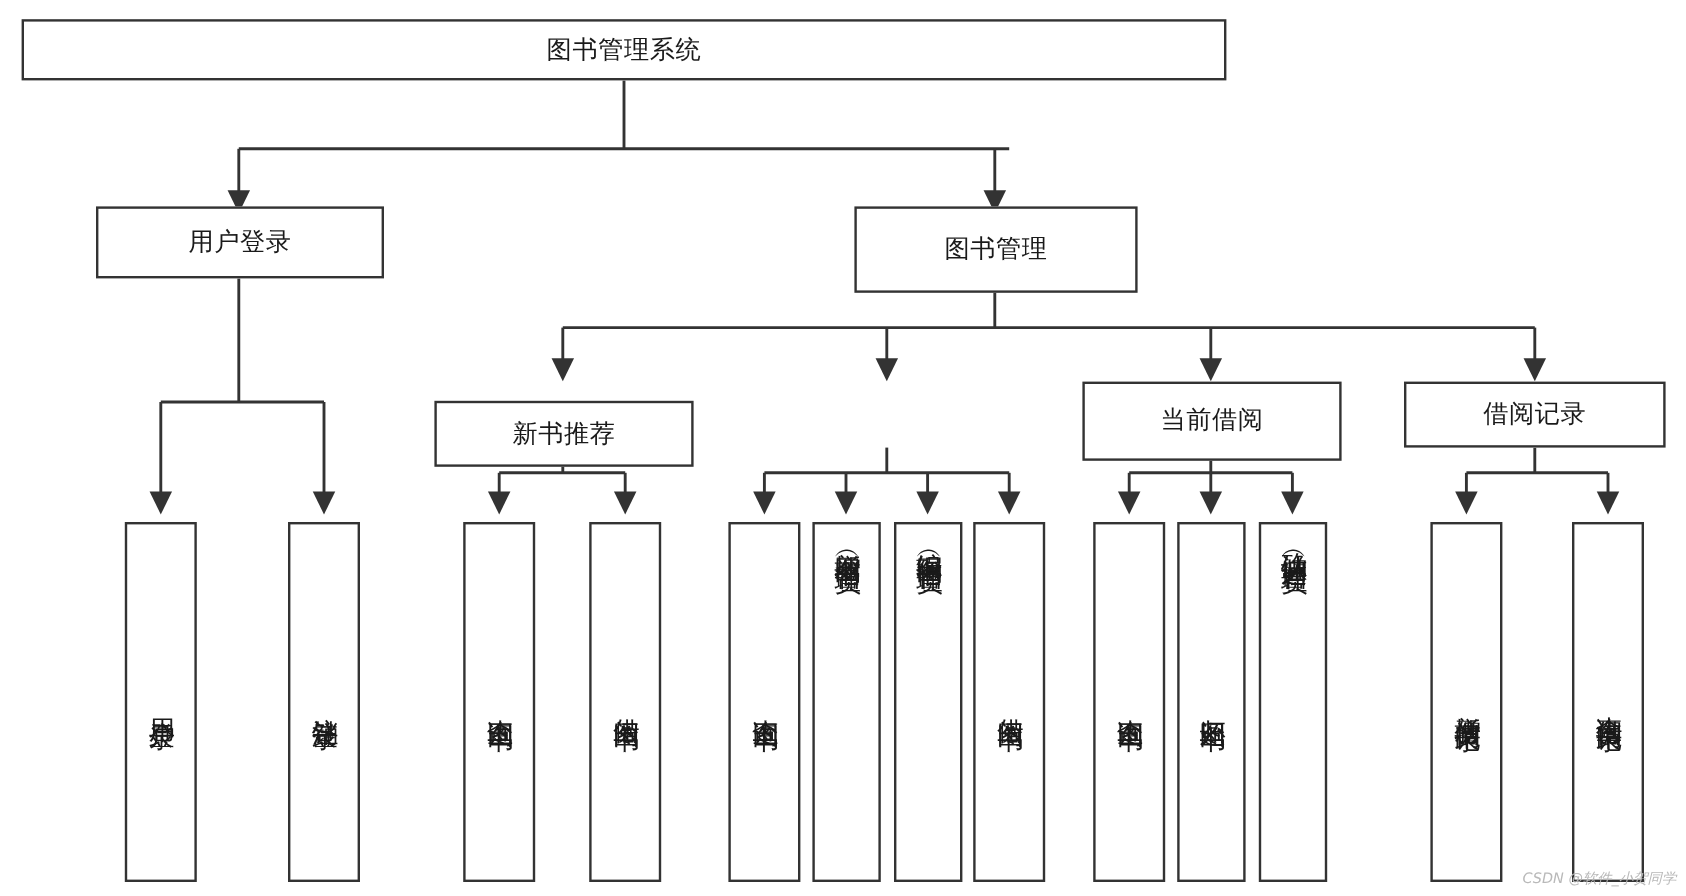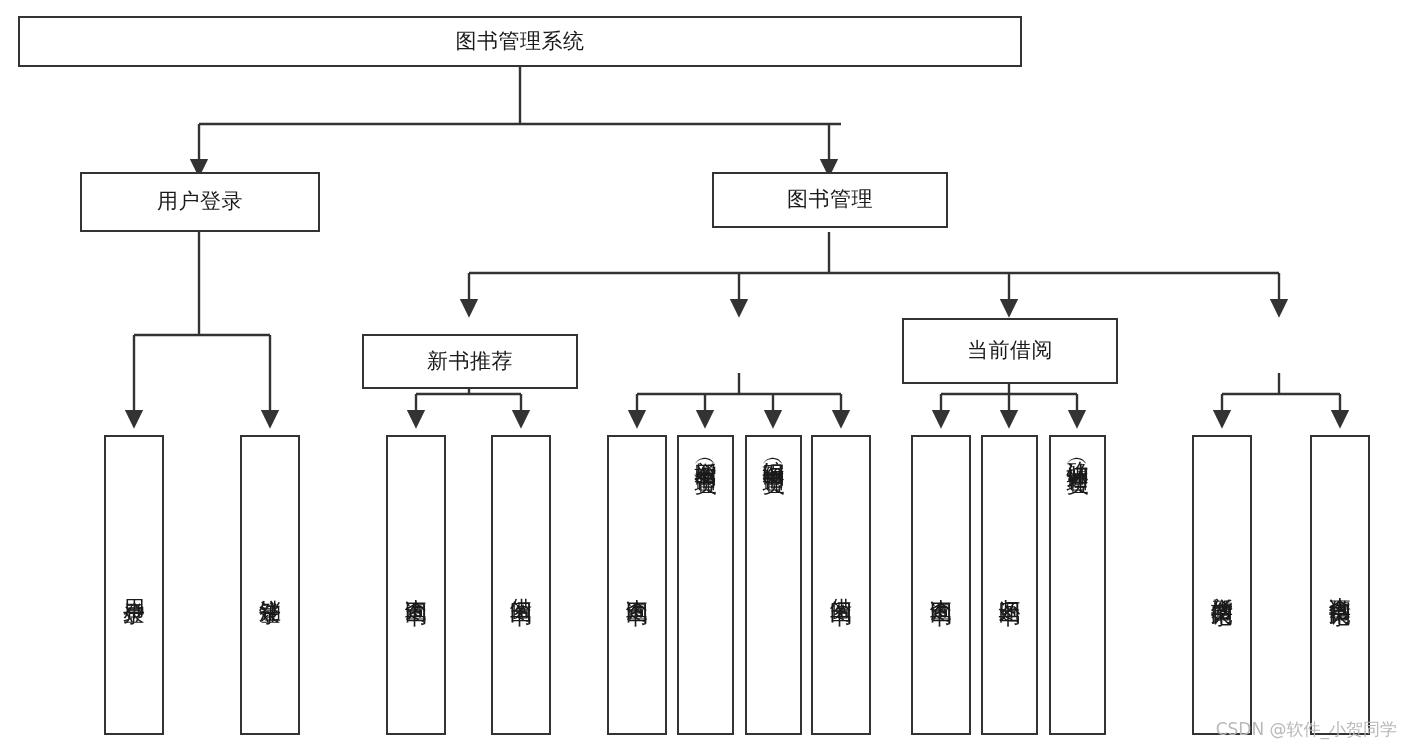--- a/index.html
+++ b/index.html
@@ -52,25 +52,26 @@
     align-items: center;
     justify-content: center;
   }
   .node.vert.topalign {
     justify-content: flex-start;
   }
   .watermark {
     position: absolute;
     right: 8px;
     bottom: 6px;
-    font-size: 17px;
+    font-size: 12px;
     color: #b9b9b9;
     z-index: 5;
     white-space: nowrap;
     font-family: "DejaVu Sans", "Liberation Sans", sans-serif;
+    font-style: italic;
   }
 </style>
 </head>
 <body>
 
 <div id="canvas">
 
   <svg id="wires" viewBox="0 0 1405 747" xmlns="http://www.w3.org/2000/svg">
     <defs>
       <marker id="arrow" markerWidth="9" markerHeight="9" refX="0.6" refY="4.5" orient="auto" markerUnits="strokeWidth">
@@ -121,29 +122,32 @@
     </g>
   </svg>
 
   <div class="node horiz" style="left:18px; top:16px; width:1004px; height:51px;">
     <span>图书管理系统</span>
   </div>
 
   <div class="node horiz" style="left:80px; top:172px; width:240px; height:60px;">
     <span>用户登录</span>
   </div>
-  <div class="node horiz" style="left:712px; top:172px; width:236px; height:56px;justify-content:center;">
+  <div class="node horiz" style="left:712px; top:172px; width:236px; height:72px;justify-content:center;">
     <span>图书管理</span>
   </div>
 
   <div class="node horiz" style="left:362px; top:334px; width:216px; height:55px;">
     <span>新书推荐</span>
   </div>
   <div class="node horiz" style="left:902px; top:318px; width:216px; height:66px;">
     <span>当前借阅</span>
+  </div>
+  <div class="node horiz" style="left:1170px; top:318px; width:218px; height:55px;">
+    <span>借阅记录</span>
   </div>
 
   <div class="node vert" style="left:104px; top:435px; width:60px; height:300px;">
     <span>用户登录</span>
   </div>
   <div class="node vert" style="left:240px; top:435px; width:60px; height:300px;">
     <span>注销登录</span>
   </div>
 
   <div class="node vert" style="left:386px; top:435px; width:60px; height:300px;">

